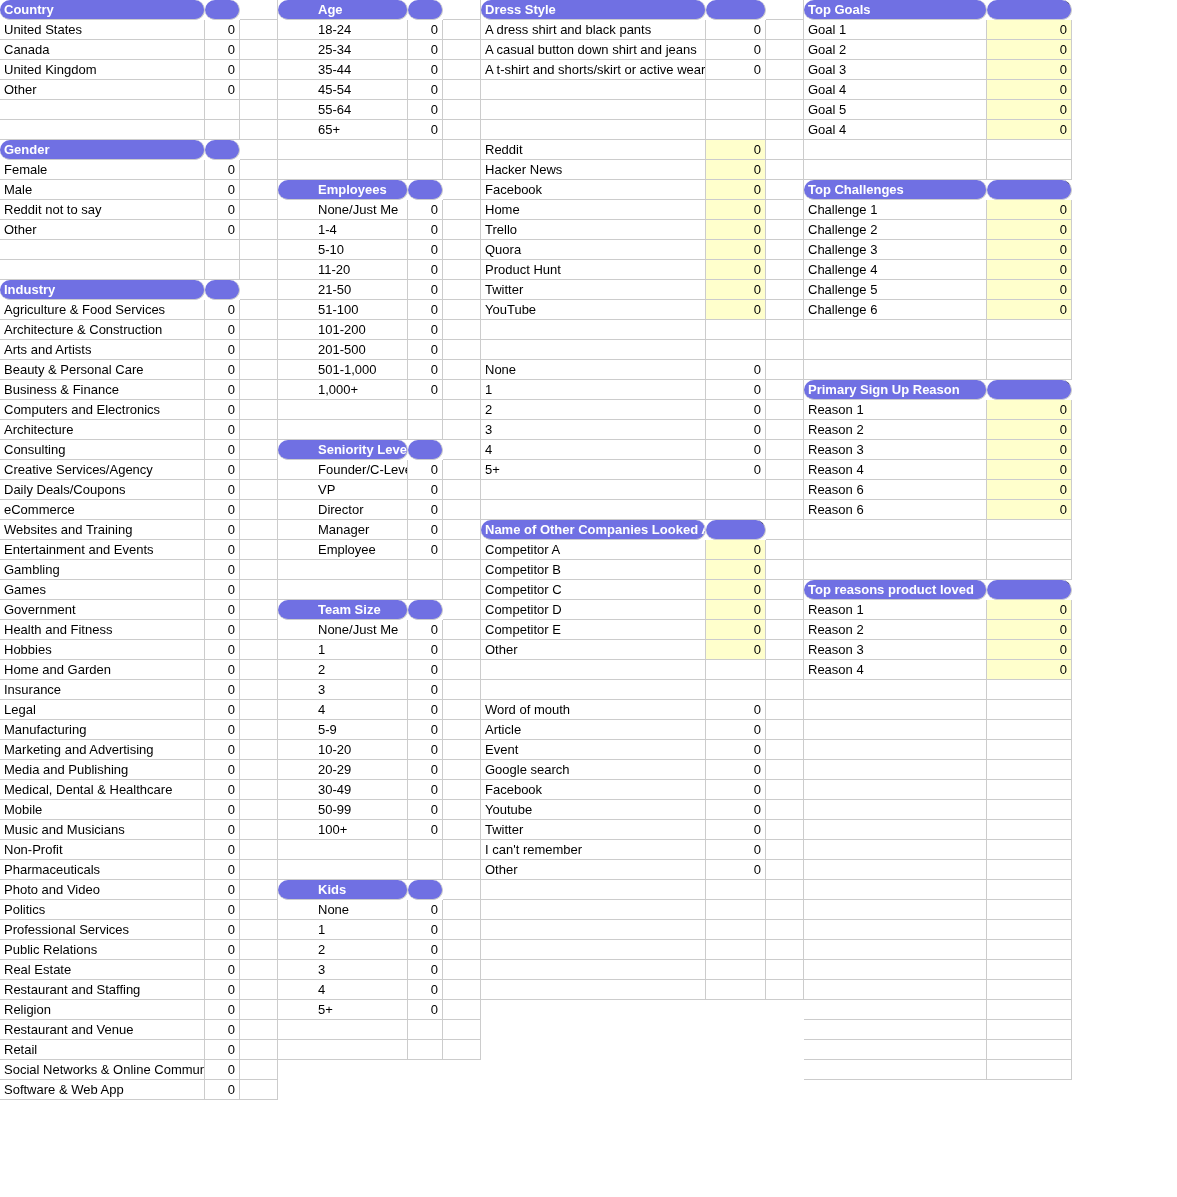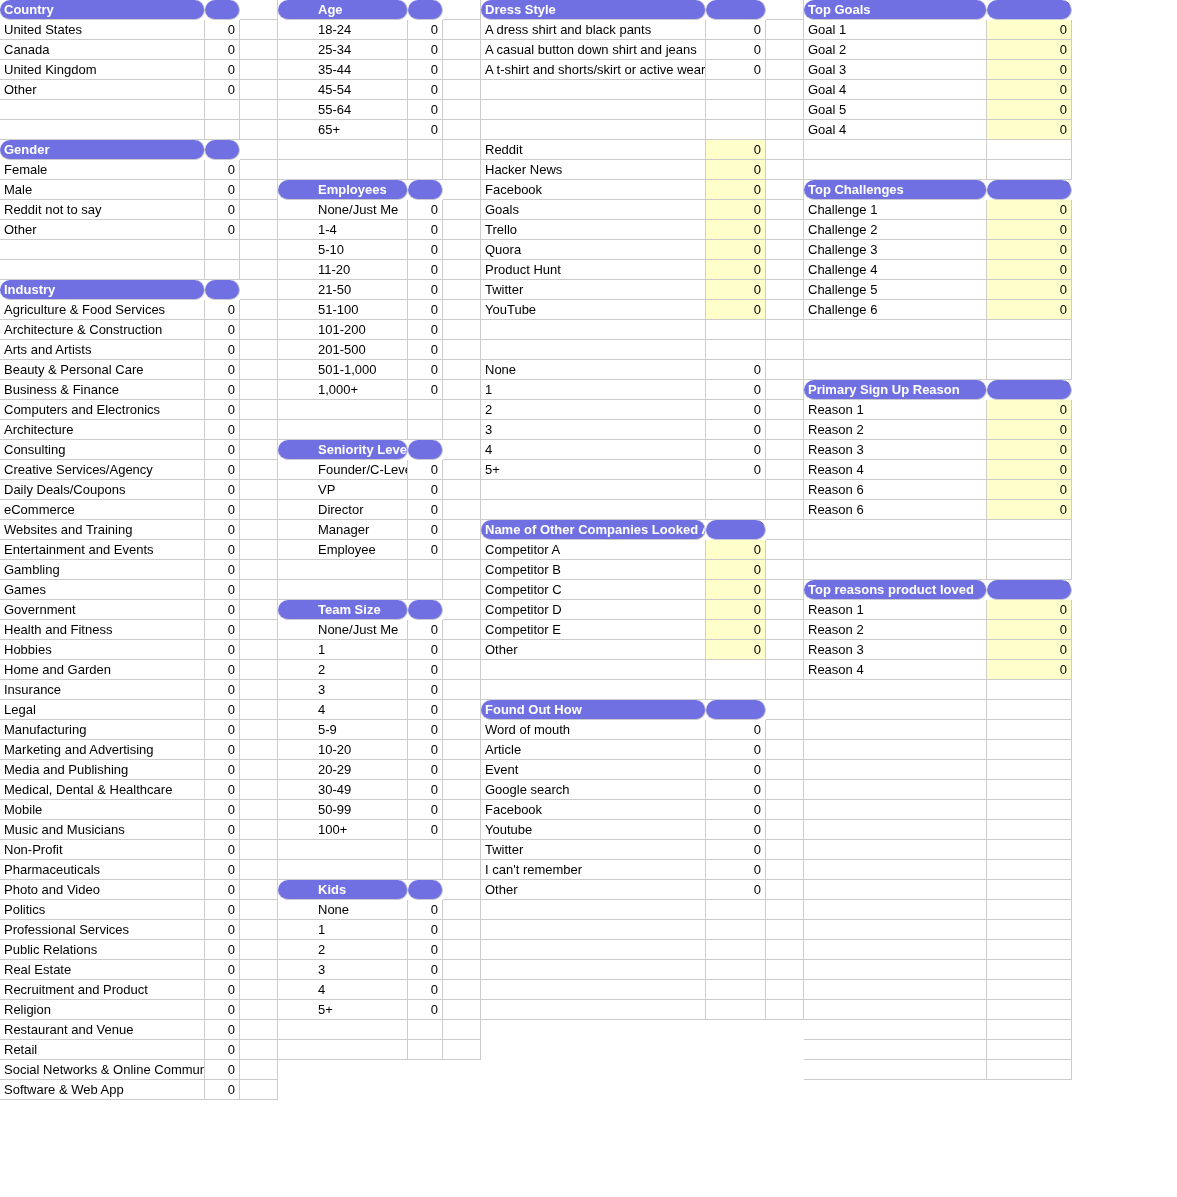--- a/index.html
+++ b/index.html
@@ -317,21 +317,21 @@
         <div class="cell label">Public Relations</div>
         <div class="cell val">0</div>
         <div class="cell gap"></div>
       </div>
       <div class="row">
         <div class="cell label">Real Estate</div>
         <div class="cell val">0</div>
         <div class="cell gap"></div>
       </div>
       <div class="row">
-        <div class="cell label">Recruitment and Product</div>
+        <div class="cell label">Restaurant and Staffing</div>
         <div class="cell val">0</div>
         <div class="cell gap"></div>
       </div>
       <div class="row">
         <div class="cell label">Religion</div>
         <div class="cell val">0</div>
         <div class="cell gap"></div>
       </div>
       <div class="row">
         <div class="cell label">Restaurant and Venue</div>
@@ -666,21 +666,21 @@
         <div class="cell label">Hacker News</div>
         <div class="cell val highlight">0</div>
         <div class="cell gap"></div>
       </div>
       <div class="row">
         <div class="cell label">Facebook</div>
         <div class="cell val highlight">0</div>
         <div class="cell gap"></div>
       </div>
       <div class="row">
-        <div class="cell label">Goals</div>
+        <div class="cell label">Home</div>
         <div class="cell val highlight">0</div>
         <div class="cell gap"></div>
       </div>
       <div class="row">
         <div class="cell label">Trello</div>
         <div class="cell val highlight">0</div>
         <div class="cell gap"></div>
       </div>
       <div class="row">
         <div class="cell label">Quora</div>
@@ -788,25 +788,20 @@
         <div class="cell gap"></div>
       </div>
       <div class="row">
         <div class="cell label"></div>
         <div class="cell val"></div>
         <div class="cell gap"></div>
       </div>
       <div class="row">
         <div class="cell label"></div>
         <div class="cell val"></div>
-        <div class="cell gap"></div>
-      </div>
-      <div class="row">
-        <div class="cell header label">Found Out How</div>
-        <div class="cell header val"></div>
         <div class="cell gap"></div>
       </div>
       <div class="row">
         <div class="cell label">Word of mouth</div>
         <div class="cell val">0</div>
         <div class="cell gap"></div>
       </div>
       <div class="row">
         <div class="cell label">Article</div>
         <div class="cell val">0</div>

